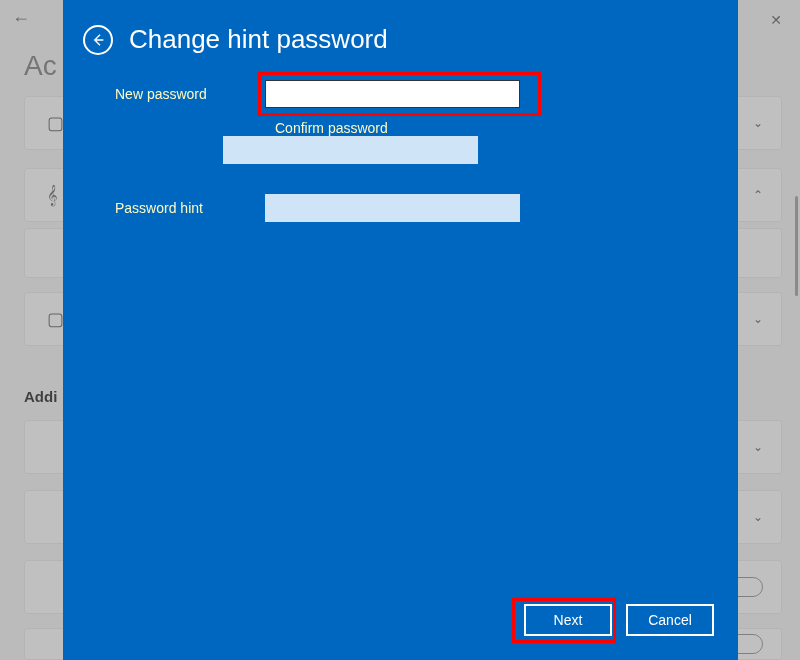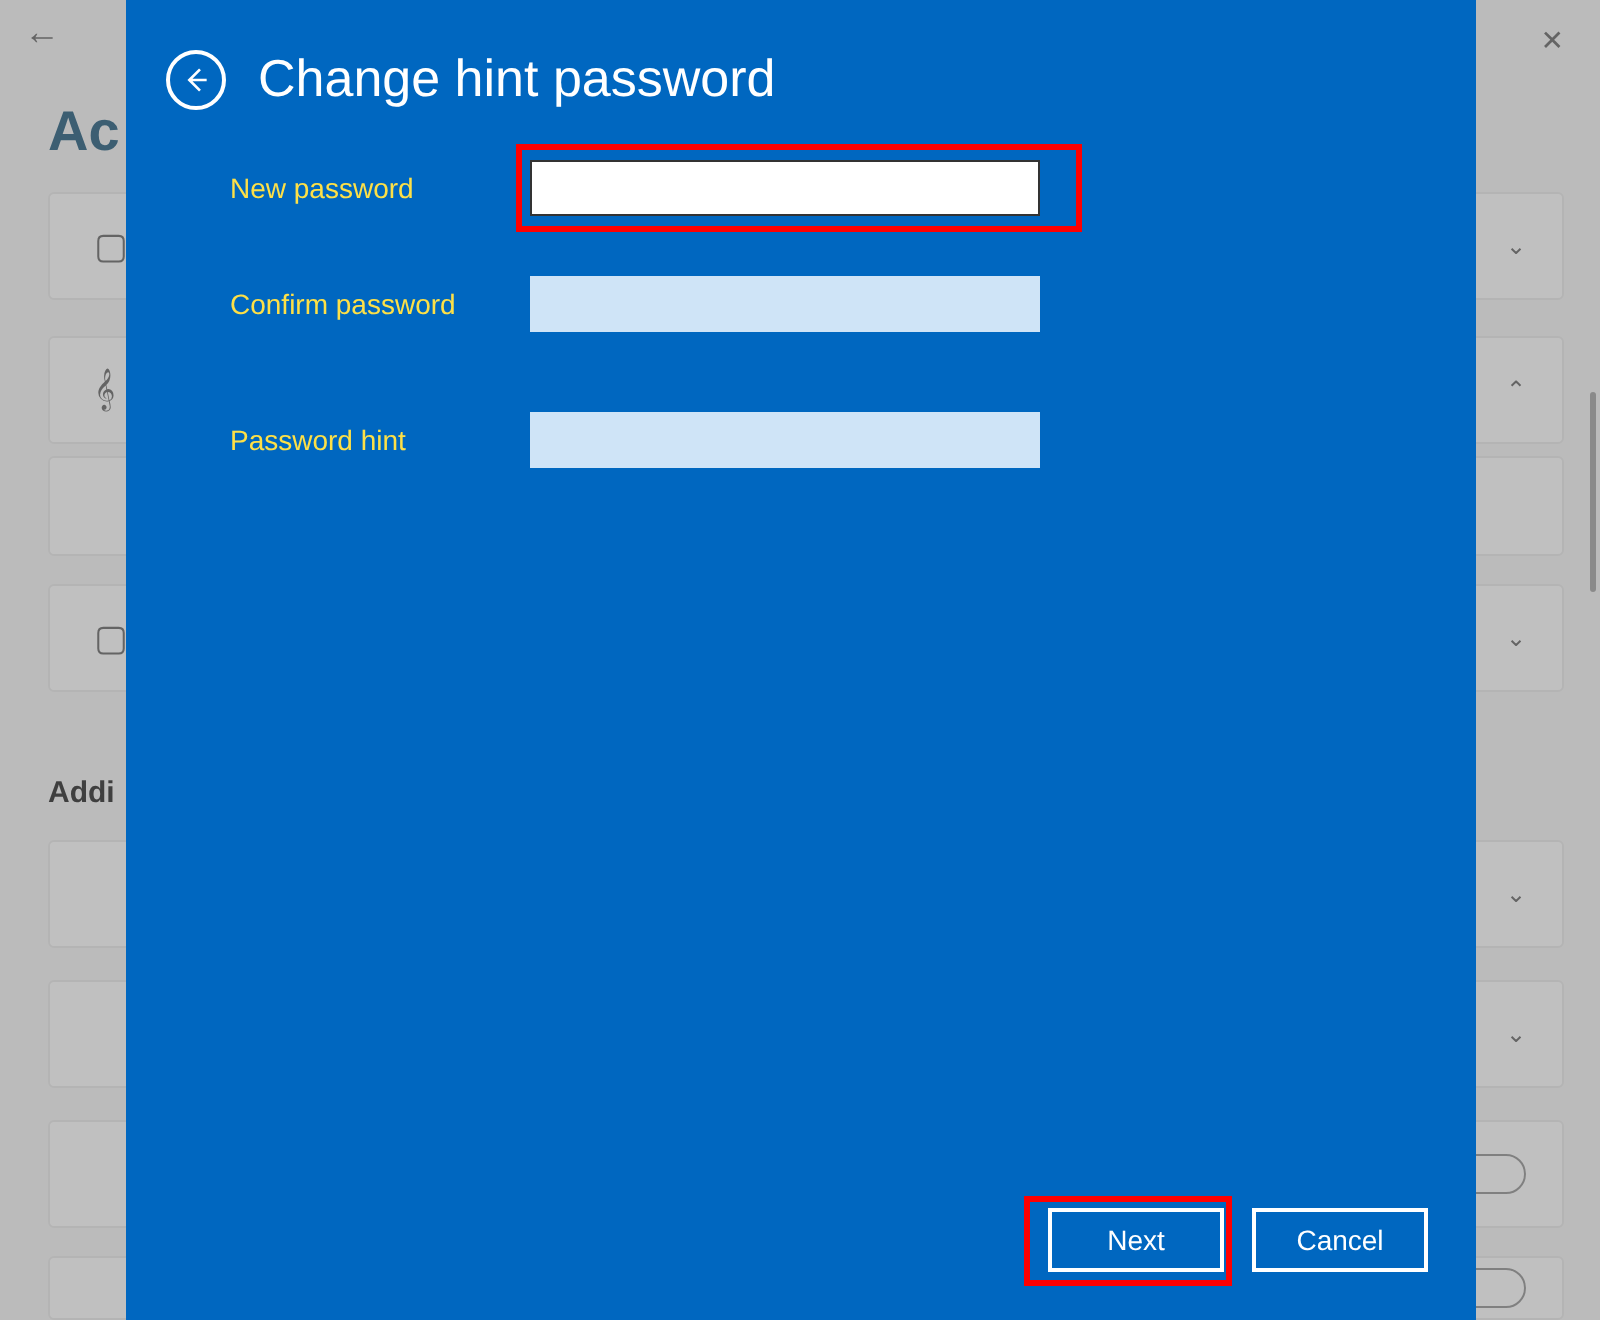--- a/index.html
+++ b/index.html
@@ -44,22 +44,22 @@
       right: 18px;
       color: #555;
       font-size: 14px;
       font-weight: 300;
     }
     .bg-title {
       position: absolute;
       top: 50px;
       left: 24px;
       font-size: 28px;
-      font-weight: 700;
-      color: #0c4a6e;
+      font-weight: 400;
+      color: #737373;
     }
     
     .bg-card {
       position: absolute;
       left: 24px;
       right: 18px;
       height: 54px;
       background: #fcfcfc;
       border: 1px solid #e6e6e6;
       border-radius: 3px;
@@ -166,21 +166,21 @@
       position: absolute;
       left: 52px;
       width: 470px;
       display: flex;
       align-items: center;
     }
     .form-label {
       width: 150px;
       font-size: 14px;
       font-weight: 400;
-      color: #fde047;
+      color: #fef9c3;
     }
     .form-input {
       width: 255px;
       height: 28px;
       border: none;
       font-size: 14px;
       padding: 0 6px;
       background: #cfe4f7;
     }
     .form-input.focused {
@@ -266,25 +266,25 @@
         <path d="M15 4 L7 12 L15 20 M7 12 H20"></path>
       </svg>
     </div>
     <div class="modal-title">Change hint password</div>
   </div>
 
   <div class="form-row" style="top:80px;">
     <div class="form-label">New password</div>
     <input type="password" class="form-input focused" style="">
   </div>
-  <div class="form-row" style="top:138px;">
+  <div class="form-row" style="top:120px;flex-direction:column;">
     <div class="form-label">Confirm password</div>
     <input type="password" class="form-input" style="">
   </div>
-  <div class="form-row" style="top:206px;">
+  <div class="form-row" style="top:194px;">
     <div class="form-label">Password hint</div>
     <input type="text" class="form-input" style="">
   </div>
 
   <div class="modal-buttons">
     <button class="btn">Next</button>
     <button class="btn">Cancel</button>
   </div>
 
   <div class="highlight" style="top:72px; left:195px; width:283px; height:44px;"></div>

